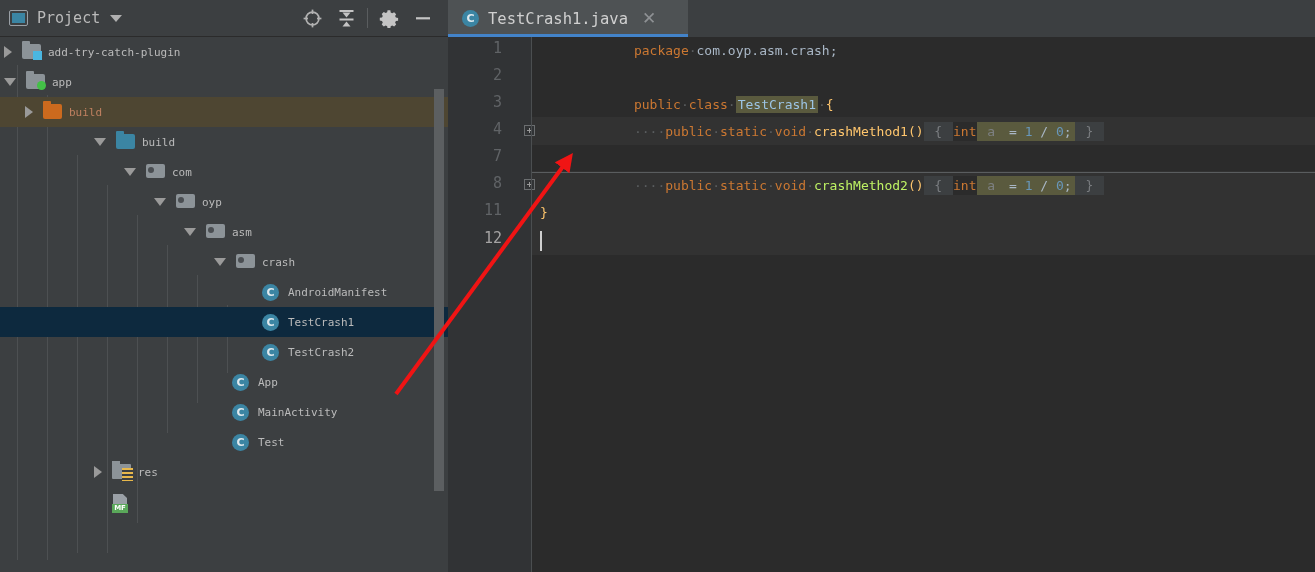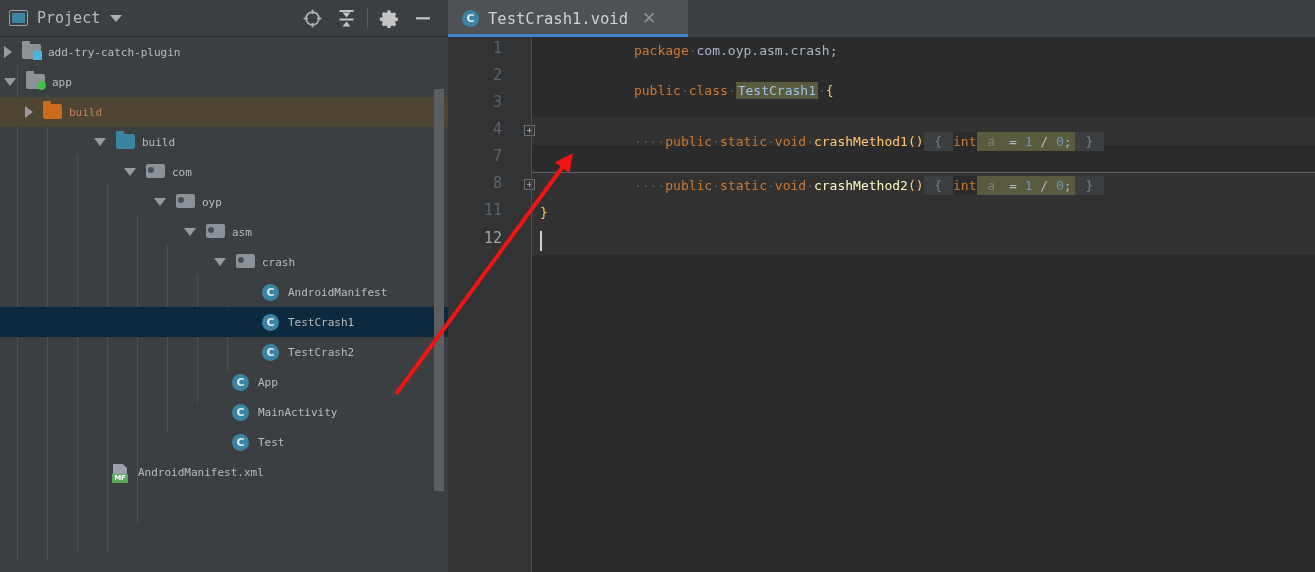--- a/index.html
+++ b/index.html
@@ -174,21 +174,21 @@
 
   .code {
     position:absolute;left:84px;top:0;right:0;bottom:0;
     font-family:"DejaVu Sans Mono","Liberation Mono",monospace;font-size:13px;
   }
   .cline { position:absolute; left:0; right:0; height:27px; white-space:pre; display:flex; align-items:center; }
   .cline .txt { padding-left:8px; }
   .kw { color:#cc7832; }
   .plain { color:#a9b7c6; }
   .method { color:#ffc66d; }
-  .method.unused { color:#fef9c3; }
+  .method.unused { color:#bef264; }
   .ybrace { color:#ffc66d; }
   .num { color:#6897bb; }
   .dot { color:#5a5d5f; }
   .hl-name { background:#5a5a3e; color:#9cc4e4; padding:1px 2px; }
   .fold-seg { background:#3c3f41; color:#7a7d80; padding:2px 3px; }
   .fold-seg2 { background:#5a5a3e; padding:2px 3px; }
   .fold-var { background:#5a5a3e; color:#7d8082; padding:2px 3px; }
   .line-band { position:absolute; left:0; right:0; background:#323232; }
   .fold-rule { position:absolute; left:0; right:0; height:1px; background:#5a5d5f; }
   .caret {
@@ -351,37 +351,43 @@
             <span class="lbl">MainActivity</span>
           </div>
           <div class="row" style="padding-left: 214px;">
             <div class="arrow-space"></div>
             <div class="ico" style="margin-left: 10px;">
               <span class="class-ico">C</span>
             </div>
             <span class="lbl">Test</span>
           </div>
           <div class="row" style="padding-left: 94px;">
+            <div class="arrow"></div>
+            <div class="ico" style="margin-left: 10px;">
+              <div class="resfolder"></div>
+            </div>
+            <span class="lbl">res</span>
+          </div>
+          <div class="row" style="padding-left: 94px;">
             <div class="arrow-space"></div>
             <div class="ico" style="margin-left: 10px;">
               <div class="mf-ico"></div>
             </div>
-            <span class="lbl">AndroidManifest.xml</span>
           </div>
         </div>
       <div class="tree-scrollbar"></div>
     </div>
   </div>
 
   <div class="editor-area">
 
     <div class="tabbar">
       <div class="tab">
         <span class="class-ico">C</span>
-        <span class="tab-label">TestCrash1.void</span>
+        <span class="tab-label">TestCrash1.java</span>
         <span class="tab-close">✕</span>
       </div>
     </div>
 
     <div class="code-wrap">
 
       <div class="line-band" style="top:80px;height:28px;"></div>
       <div class="line-band" style="top:134px;height:28px;"></div>
       <div class="line-band" style="top:162px;height:28px;"></div>
       <div class="line-band" style="top:190px;height:28px;background:#323232;"></div>
@@ -407,27 +413,27 @@
       <div class="code">
 
         <div class="cline" style="top:0px;">
           <span class="txt">
             <span class="kw">package</span><span class="dot">·</span><span class="plain">com</span><span class="plain">.</span><span class="plain">oyp</span><span class="plain">.</span><span class="plain">asm</span><span class="plain">.</span><span class="plain">crash</span><span class="plain">;</span>
           </span>
         </div>
 
         <div class="cline" style="top:27px;"></div>
 
-        <div class="cline" style="top:40px;align-items:center;">
+        <div class="cline" style="top:54px;align-items:center;">
           <span class="txt">
             <span class="kw">public</span><span class="dot">·</span><span class="kw">class</span><span class="dot">·</span><span class="hl-name">TestCrash1</span><span class="dot">·</span><span class="ybrace">{</span>
           </span>
         </div>
 
-        <div class="cline" style="top:91px;align-items:center;">
+        <div class="cline" style="top:81px;align-items:center;">
           <span class="txt">
             <span class="dot">····</span><span class="kw">public</span><span class="dot">·</span><span class="kw">static</span><span class="dot">·</span><span class="kw">void</span><span class="dot">·</span><span class="method">crashMethod1</span><span class="ybrace">()</span><span class="fold-seg"> { </span><span class="kw" style="background:#2b2b2b;padding:2px 0;">int</span><span class="fold-var"> a </span><span class="fold-seg2"><span style="color:#a9b7c6;">= </span><span class="num">1</span><span style="color:#a9b7c6;"> / </span><span class="num">0</span><span style="color:#a9b7c6;">;</span></span><span class="fold-seg"> } </span>
           </span>
         </div>
 
         <div class="cline" style="top:108px;"></div>
 
         <div class="cline" style="top:135px;">
           <span class="txt">
             <span class="dot">····</span><span class="kw">public</span><span class="dot">·</span><span class="kw">static</span><span class="dot">·</span><span class="kw">void</span><span class="dot">·</span><span class="method unused">crashMethod2</span><span class="ybrace">()</span><span class="fold-seg"> { </span><span class="kw" style="background:#2b2b2b;padding:2px 0;">int</span><span class="fold-var"> a </span><span class="fold-seg2"><span style="color:#a9b7c6;">= </span><span class="num">1</span><span style="color:#a9b7c6;"> / </span><span class="num">0</span><span style="color:#a9b7c6;">;</span></span><span class="fold-seg"> } </span>

